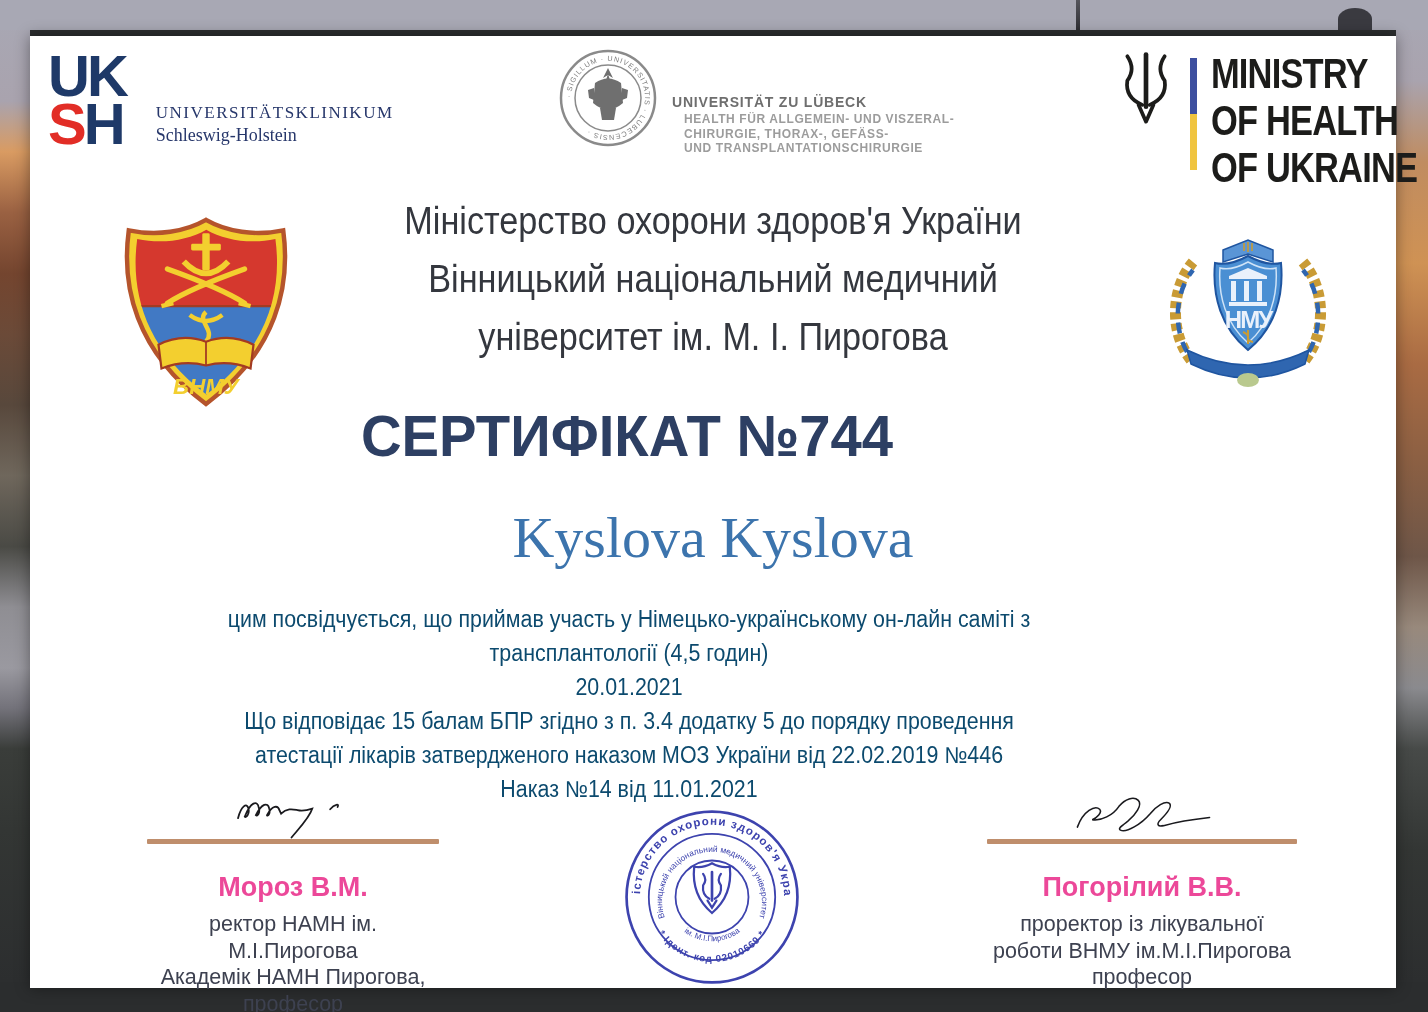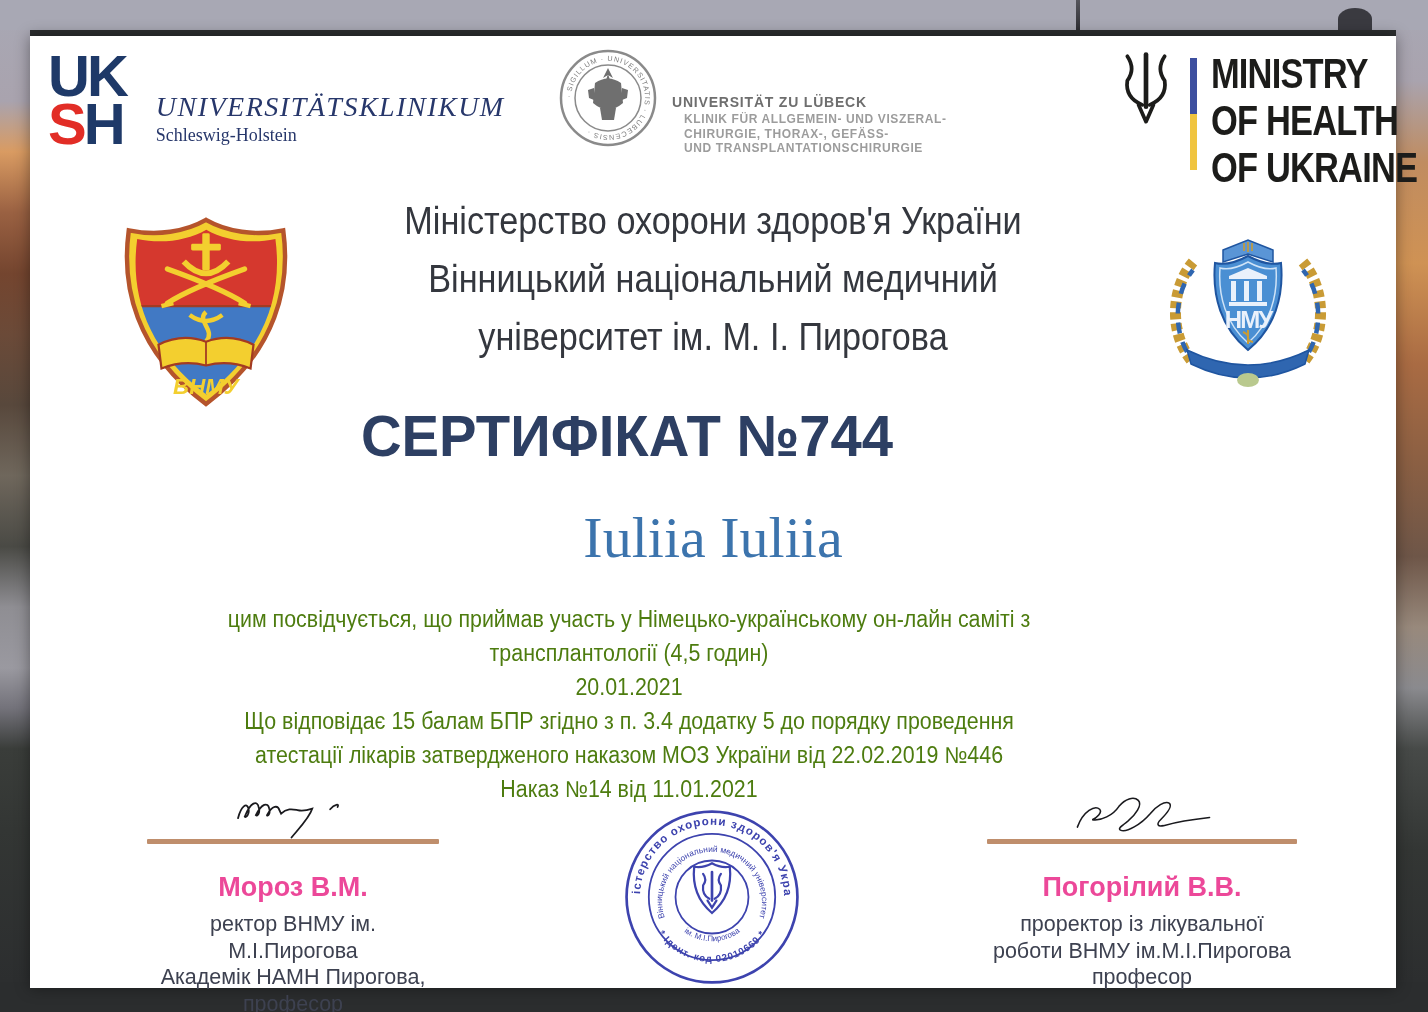--- a/index.html
+++ b/index.html
@@ -29,21 +29,21 @@
 
   .cond{transform:scaleX(0.9);transform-origin:50% 50%;}
 
   
   .uksh{position:absolute;left:18px;top:16px;display:flex;align-items:flex-end;}
   .uksh-letters{font-weight:800;font-size:58px;line-height:0.83;letter-spacing:-3px;
     font-family:"Liberation Sans",sans-serif;}
   .uksh-navy{color:#1e3968;} .uksh-red{color:#e22d26;}
   .uksh-text{margin-left:30px;margin-bottom:2px;font-family:"Liberation Serif",serif;
     color:#27376b;}
-  .uksh-text .l1{font-size:28px;letter-spacing:1.5px;font-style:italic;}
+  .uksh-text .l1{font-size:17px;letter-spacing:1.5px;}
   .uksh-text .l2{font-size:18px;margin-top:2px;}
 
   .luebeck{position:absolute;left:528px;top:12px;display:flex;}
   .lue-text{margin-left:14px;margin-top:46px;}
   .lue-name{font-size:14px;font-weight:bold;color:#6e6e6e;letter-spacing:0.8px;}
   .lue-dept{font-size:12px;font-weight:bold;color:#9c9c9c;letter-spacing:0.6px;
     line-height:14.5px;margin-left:12px;margin-top:2px;}
 
   .ministry{position:absolute;left:1088px;top:14px;display:flex;align-items:flex-start;}
   .moh-bar{width:7px;height:112px;margin:8px 14px 0 16px;
@@ -57,21 +57,21 @@
 
   .vnmu-emblem{position:absolute;left:82px;top:178px;}
   .nmu-emblem{position:absolute;left:1133px;top:190px;}
 
   .title{position:absolute;left:0;top:366px;width:1194px;text-align:center;
     font-size:58px;font-weight:800;color:#2d3f63;letter-spacing:0;}
   .recipient{position:absolute;left:0;top:468px;width:1366px;text-align:center;
     font-family:"Liberation Serif",serif;font-size:58px;color:#3c74ad;}
 
   .bodytext{position:absolute;left:0;top:566px;width:1198px;text-align:center;
-    font-size:23px;line-height:34px;color:#4d7c0f;}
+    font-size:23px;line-height:34px;color:#0c4a6e;}
   .bodytext .cond{transform:scaleX(0.93);}
 
   
   .sig{position:absolute;text-align:center;}
   .sig-left{left:117px;top:751px;width:292px;}
   .sig-right{left:957px;top:751px;width:310px;}
   .sig svg{display:block;margin:0 auto;}
   .sig-line{height:5px;background:#bf8e6c;border-radius:1px;}
   .sig-name{margin-top:28px;font-size:27px;font-weight:bold;color:#ec4899;}
   .sig-titles{margin-top:8px;font-size:21.5px;line-height:26.5px;color:#3d4150;}
@@ -116,21 +116,21 @@
         <path d="M50 26 L52 32 H48 Z"></path>
         <path d="M37 35 Q50 26 63 35 L65 55 Q50 68 35 55 Z"></path>
         <path d="M42 60 L58 60 L56 72 L44 72 Z"></path>
         <path d="M30 42 L36 40 L36 52 L31 50 Z"></path>
         <path d="M70 42 L64 40 L64 52 L69 50 Z"></path>
       </g>
     </svg>
     <div class="lue-text">
       <div class="lue-name">UNIVERSITÄT ZU LÜBECK</div>
       <div class="lue-dept">
-        <div>KLINIK FÜR ALLGEMEIN- UND VISZERAL-</div>
+        <div>HEALTH FÜR ALLGEMEIN- UND VISZERAL-</div>
         <div>CHIRURGIE, THORAX-, GEFÄSS-</div>
         <div>UND TRANSPLANTATIONSCHIRURGIE</div>
       </div>
     </div>
   </div>
 
   <div class="ministry">
     <svg width="56" height="78" viewBox="0 0 60 80">
       <g fill="none" stroke="#1c1c1a" stroke-width="4" stroke-linecap="round" stroke-linejoin="round">
         <path d="M10 5 C16 14 16 23 10 31 C8 45 16 53 26 57"></path>
@@ -201,42 +201,42 @@
     </g>
     <text x="85" y="96" font-size="24" font-weight="bold" fill="#eaf1fb" text-anchor="middle" letter-spacing="-2">НМУ</text>
     <path d="M85 98 v14 M80 100 c10 4 0 8 10 10" stroke="#c99b35" stroke-width="2" fill="none"></path>
     <path d="M24 118 Q85 148 146 118 L142 132 Q85 160 28 132 Z" fill="#2f66b0" stroke="#1f55a0" stroke-width="1.5"></path>
     <ellipse cx="85" cy="148" rx="11" ry="7" fill="#b9c98e"></ellipse>
   </svg>
 
   <div class="title">
     <div class="cond" style="transform:scaleX(0.97)">СЕРТИФІКАТ №744</div>
   </div>
-  <div class="recipient">Iuliia Iuliia</div>
+  <div class="recipient">Kyslova Kyslova</div>
 
   <div class="bodytext">
     <div class="cond">цим посвідчується, що приймав участь у Німецько-українському он-лайн саміті з</div>
     <div class="cond">трансплантології (4,5 годин)</div>
     <div class="cond">20.01.2021</div>
     <div class="cond">Що відповідає 15 балам БПР згідно з п. 3.4 додатку 5 до порядку проведення</div>
     <div class="cond">атестації лікарів затвердженого наказом МОЗ України від 22.02.2019 №446</div>
     <div class="cond">Наказ №14 від 11.01.2021</div>
   </div>
 
   <div class="sig sig-left">
     <svg width="200" height="52" viewBox="0 0 200 70">
       <g fill="none" stroke="#1a1a1e" stroke-width="2.4" stroke-linecap="round">
         <path d="M26 42 C30 26 38 20 40 29 C42 36 37 42 35 40 C43 20 52 17 54 28 C56 35 52 40 50 38 C58 22 66 20 68 29 C70 36 66 40 65 38 C72 24 80 24 82 32 L84 36 C92 28 100 30 106 31 C114 33 120 31 126 29 C122 42 106 58 98 68"></path>
         <path d="M150 30 C156 23 163 22 160 27"></path>
       </g>
     </svg>
     <div class="sig-line"></div>
     <div class="sig-name">Мороз В.М.</div>
     <div class="sig-titles">
-      <div>ректор ВНМУ ім. М.І.Пирогова</div>
+      <div>ректор НАМН ім. М.І.Пирогова</div>
       <div>Академік НАМН Пирогова,</div>
       <div>професор</div>
 
     </div>
   </div>
 
   <div class="sig sig-right">
     <svg width="210" height="52" viewBox="0 0 210 70">
       <g fill="none" stroke="#1a1a1e" stroke-width="2.1" stroke-linecap="round">
         <path d="M18 54 C26 32 42 24 48 30 C52 34 44 42 38 44 C50 46 66 38 74 26 C82 16 94 12 100 18 C106 24 96 38 86 46 C78 52 72 56 76 58 C84 62 104 50 116 36 C124 26 136 18 142 22 C146 26 138 36 130 44 C124 50 126 54 134 52 C148 48 168 44 196 41"></path>

